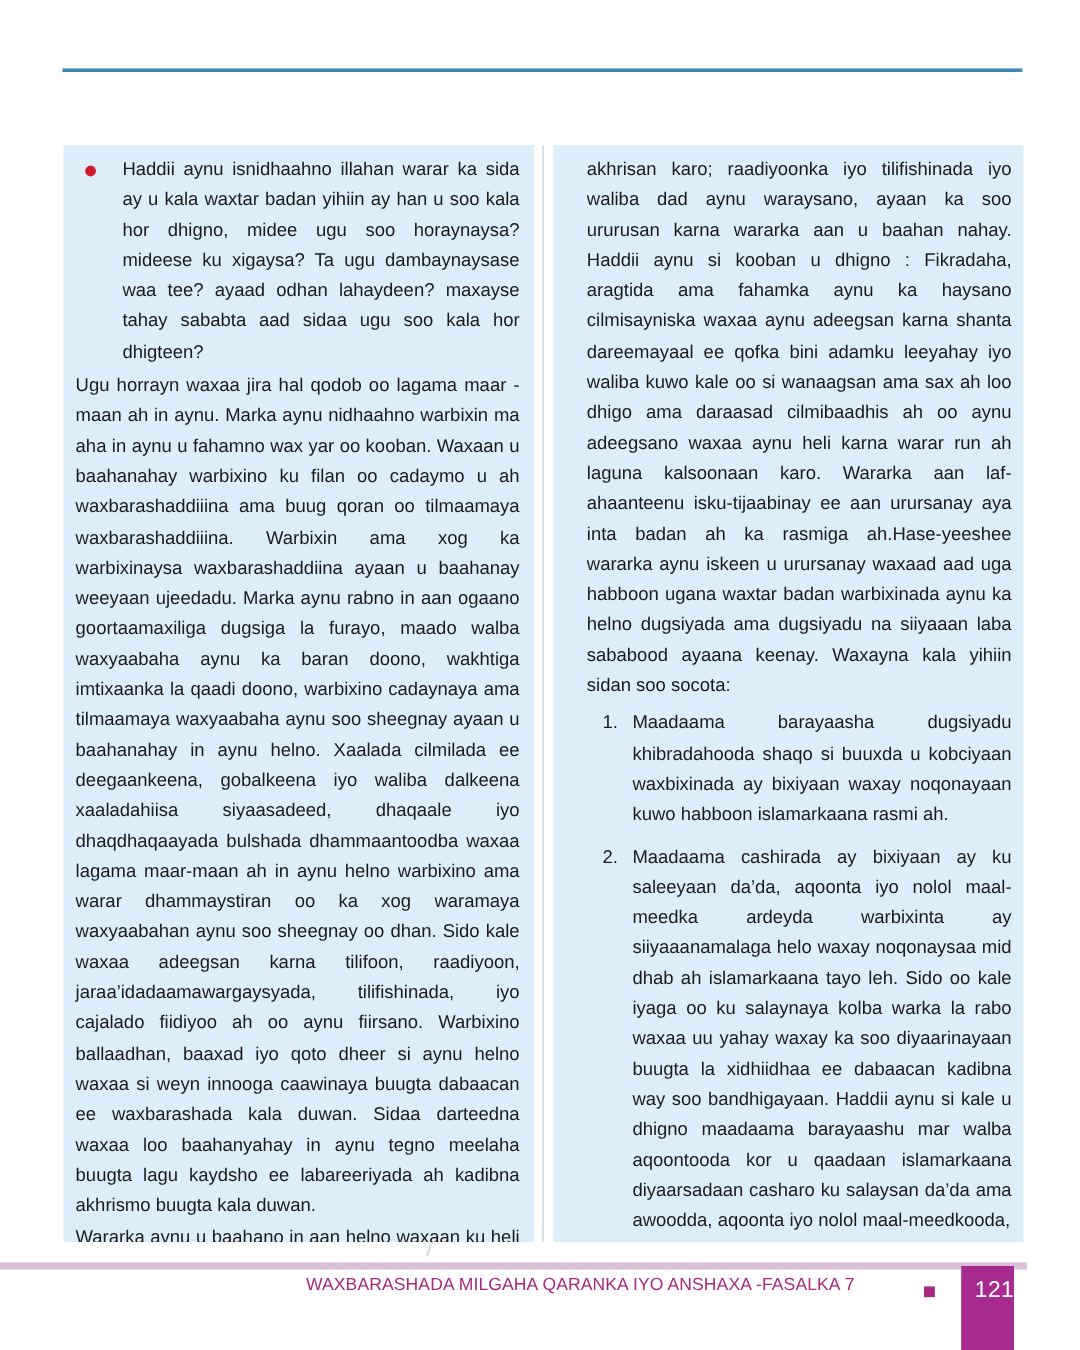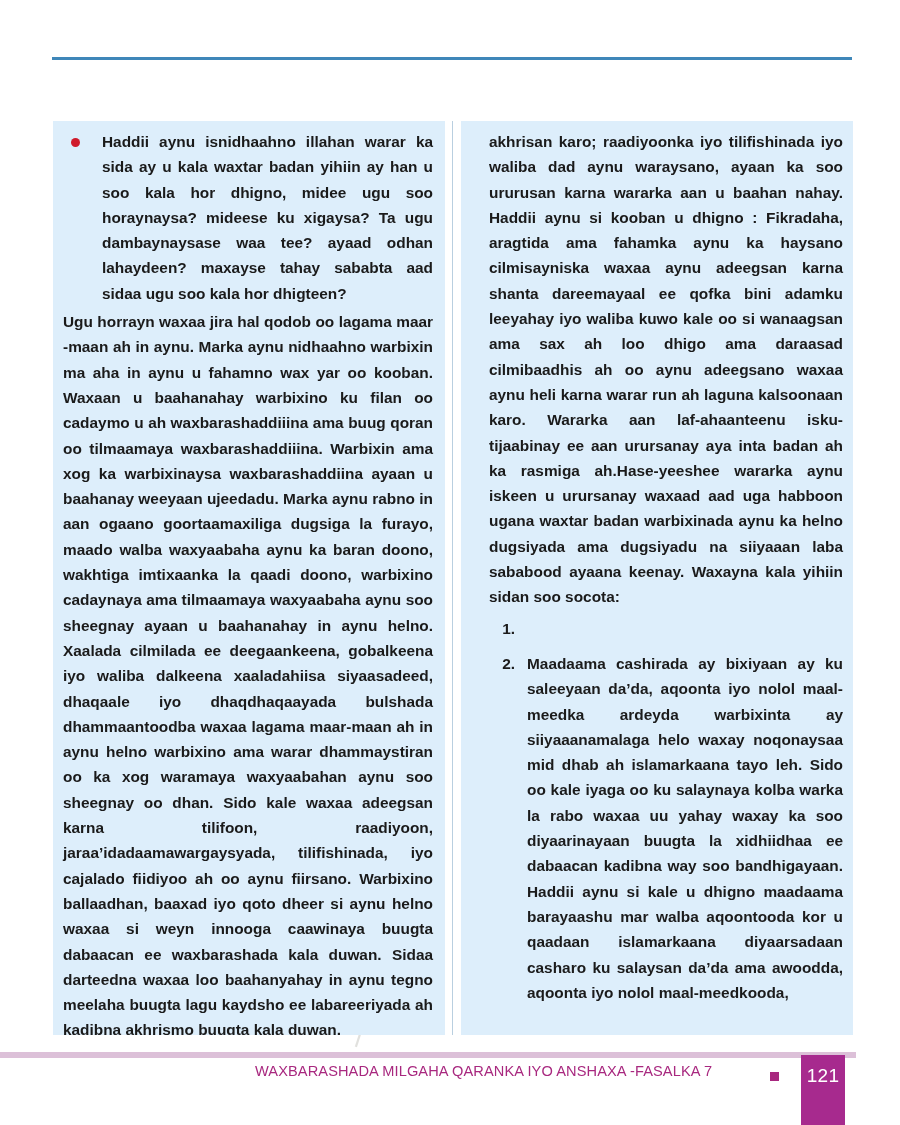--- a/index.html
+++ b/index.html
@@ -61,21 +61,20 @@
   
   .columns {
     position: absolute;
     left: 53px;
     top: 121px;
     width: 800px;
     height: 914px;
     display: flex;
     gap: 0px;
     z-index: 4;
-    font-weight: bold;
   }
   .col {
     background: #ddeefb;
     box-sizing: border-box;
     overflow: hidden;
   }
   .col-left {
     width: 392px;
     padding: 8px 12px 6px 10px;
   }
@@ -193,21 +192,21 @@
     width: 44px;
     height: 70px;
     background: #a72a8e;
     z-index: 6;
   }
   .page-number {
     position: absolute;
     left: 0;
     top: 10px;
     width: 44px;
-    text-align: center;
+    text-align: right;
     color: #ffffff;
     font-size: 19px;
     letter-spacing: 0.3px;
   }
 </style>
 </head>
 <body>
 
 <div class="page">
 
@@ -236,20 +235,21 @@
       <p class="body-text">Wararka aynu u baahano in aan helno waxaan ku heli karna inaga oo shakhsi ahaanteena istijaabinayna islamarkaana wararka dhismaha waxbarashada , qoraalada kala duwan ee la</p>
     </div>
 
     <div class="col-gap"></div>
 
     <div class="col col-right">
       <p class="body-text">akhrisan karo; raadiyoonka iyo tilifishinada iyo waliba dad aynu waraysano, ayaan ka soo ururusan karna wararka aan u baahan nahay. Haddii aynu si kooban u dhigno : Fikradaha, aragtida ama fahamka aynu ka haysano cilmisayniska waxaa aynu adeegsan karna shanta dareemayaal ee qofka bini adamku leeyahay iyo waliba kuwo kale oo si wanaagsan ama sax ah loo dhigo ama daraasad cilmibaadhis ah oo aynu adeegsano waxaa aynu heli karna warar run ah laguna kalsoonaan karo. Wararka aan laf-ahaanteenu isku-tijaabinay ee aan urursanay aya inta badan ah ka rasmiga ah.Hase-yeeshee wararka aynu iskeen u urursanay waxaad aad uga habboon ugana waxtar badan warbixinada aynu ka helno dugsiyada ama dugsiyadu na siiyaaan laba sababood ayaana keenay. Waxayna kala yihiin sidan soo socota:</p>
       <ol class="num-list">
         <li>
           <span class="li-num">1.</span>
+          <span class="li-text">Maadaama barayaasha dugsiyadu khibradahooda shaqo si buuxda u kobciyaan waxbixinada ay bixiyaan waxay noqonayaan kuwo habboon islamarkaana rasmi ah.</span>
         </li>
         <li>
           <span class="li-num">2.</span>
           <span class="li-text">Maadaama cashirada ay bixiyaan ay ku saleeyaan da’da, aqoonta iyo nolol maal-meedka ardeyda warbixinta ay siiyaaanamalaga helo waxay noqonaysaa mid dhab ah islamarkaana tayo leh. Sido oo kale iyaga oo ku salaynaya kolba warka la rabo waxaa uu yahay waxay ka soo diyaarinayaan buugta la xidhiidhaa ee dabaacan kadibna way soo bandhigayaan. Haddii aynu si kale u dhigno maadaama barayaashu mar walba aqoontooda  kor u qaadaan islamarkaana diyaarsadaan casharo ku salaysan  da’da ama awoodda, aqoonta iyo nolol maal-meedkooda,</span>
         </li>
       </ol>
     </div>
 
   </div>
 

